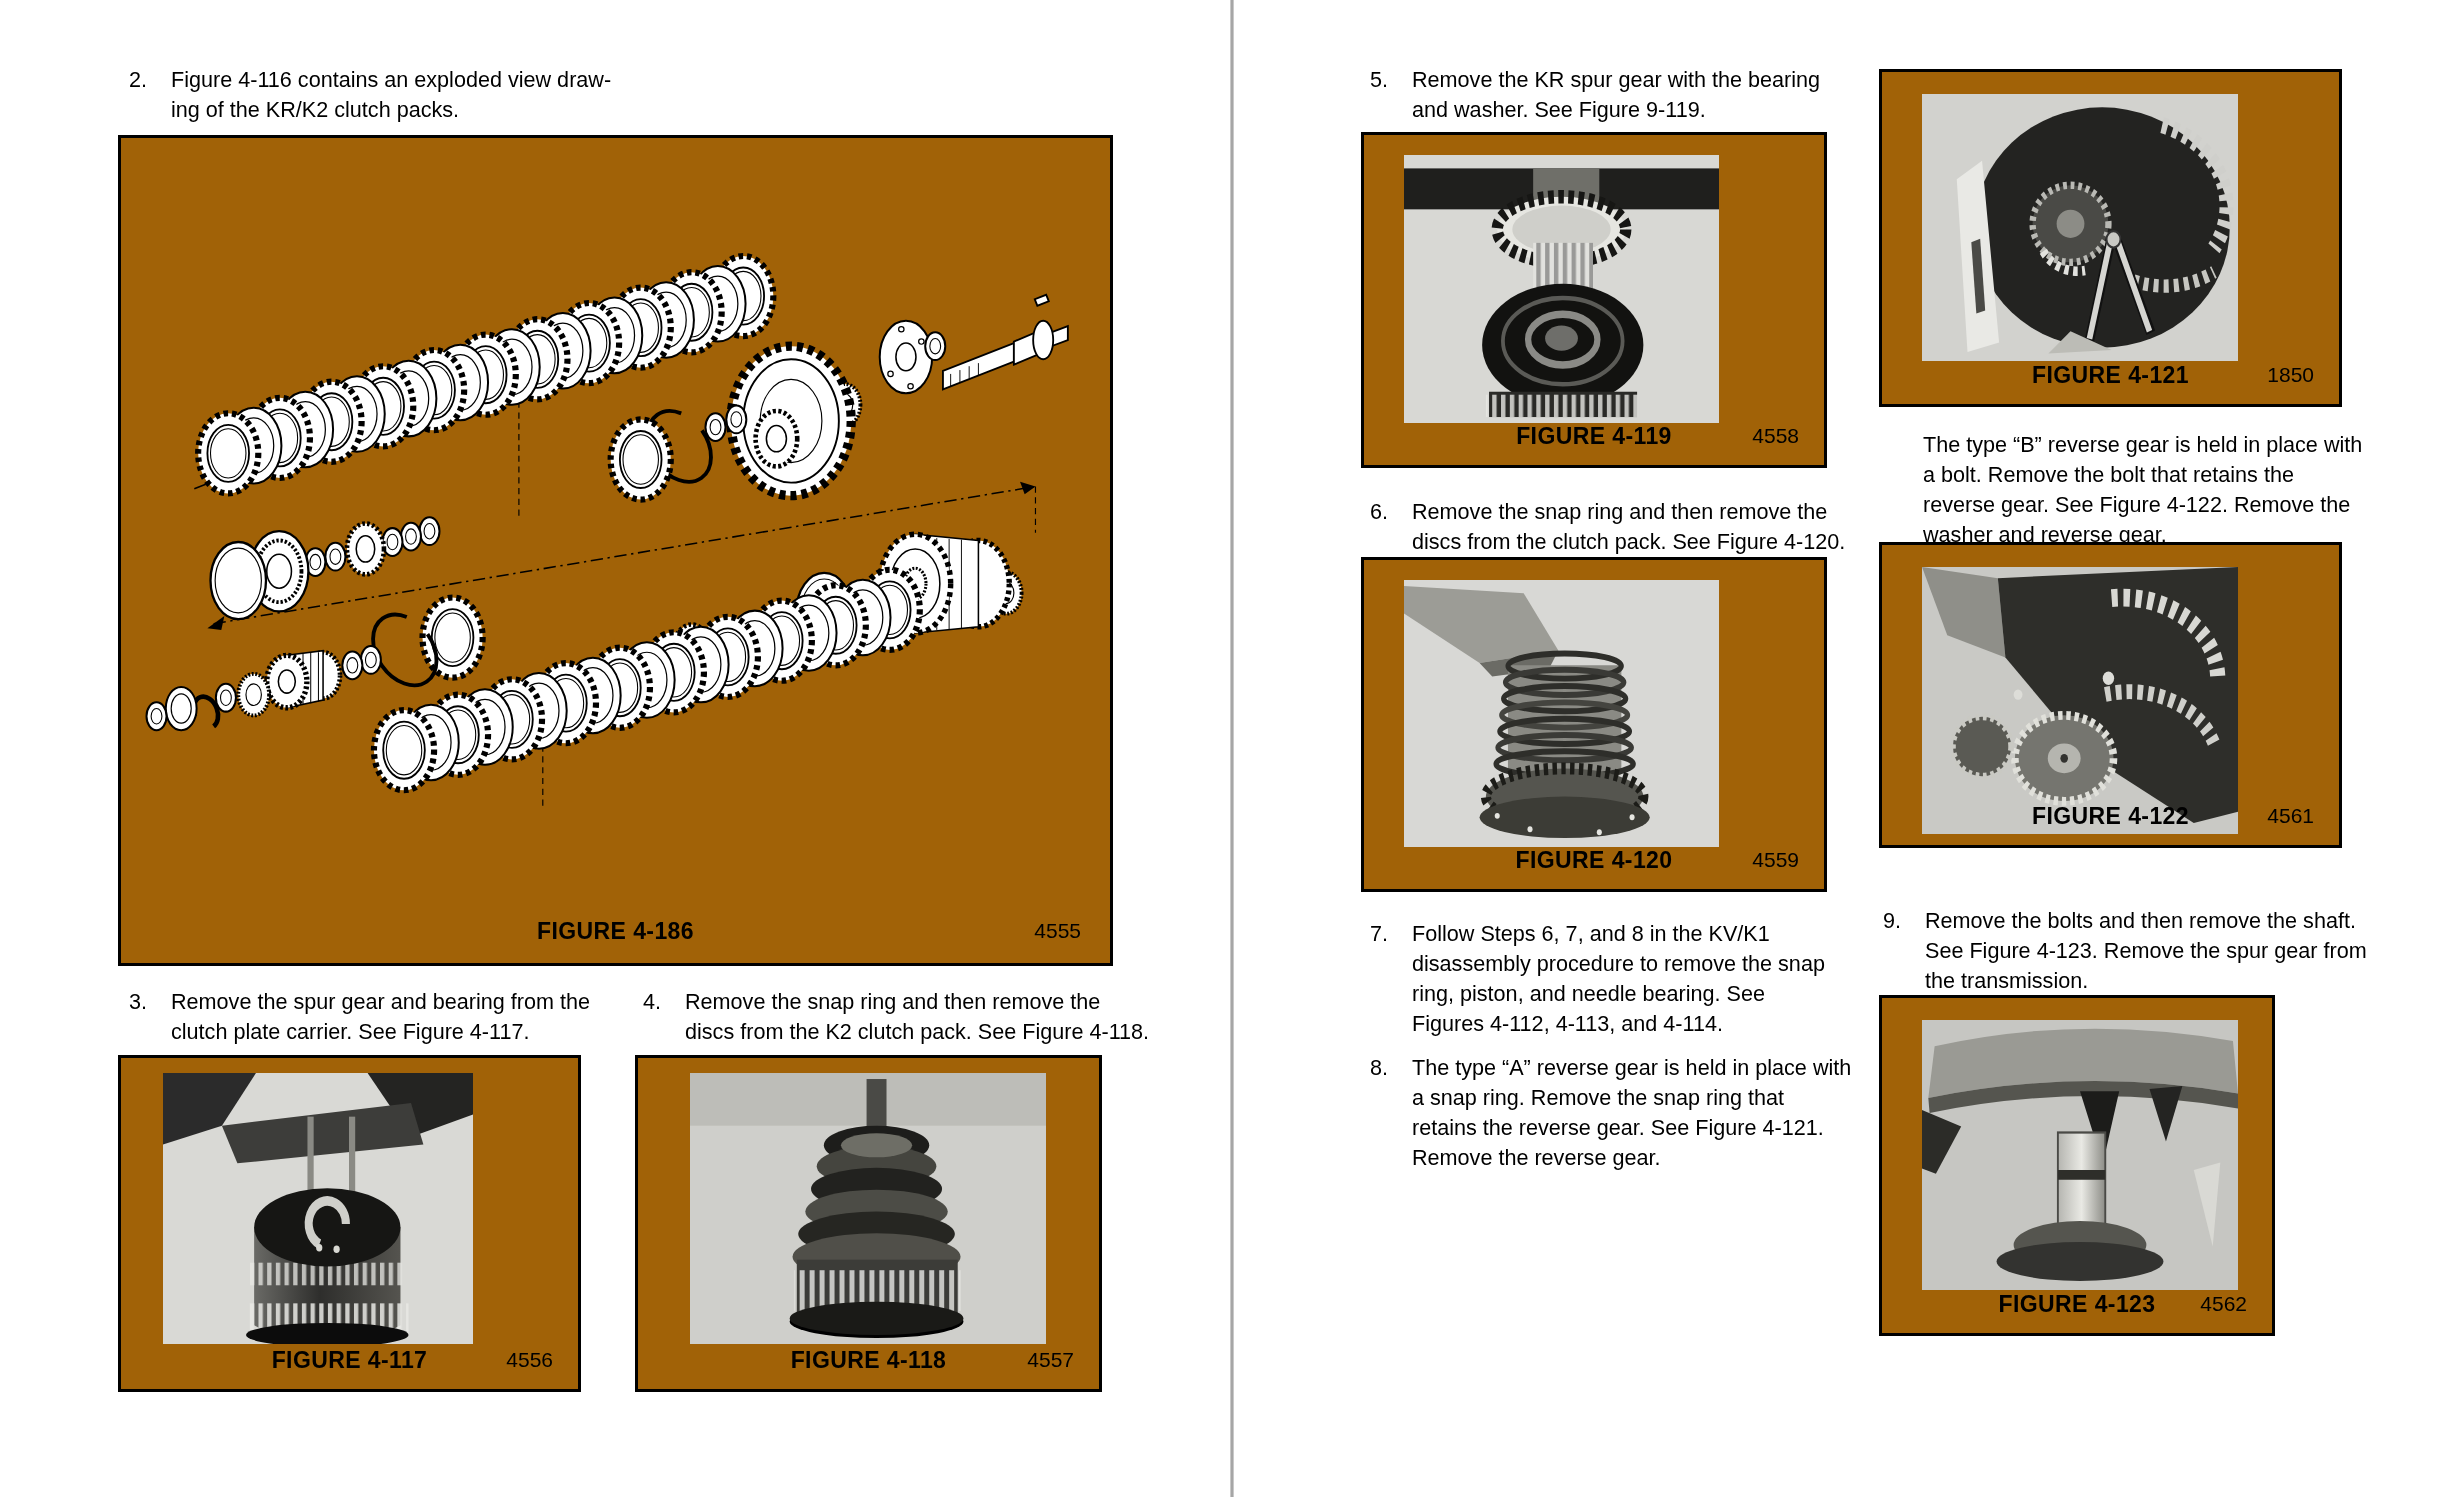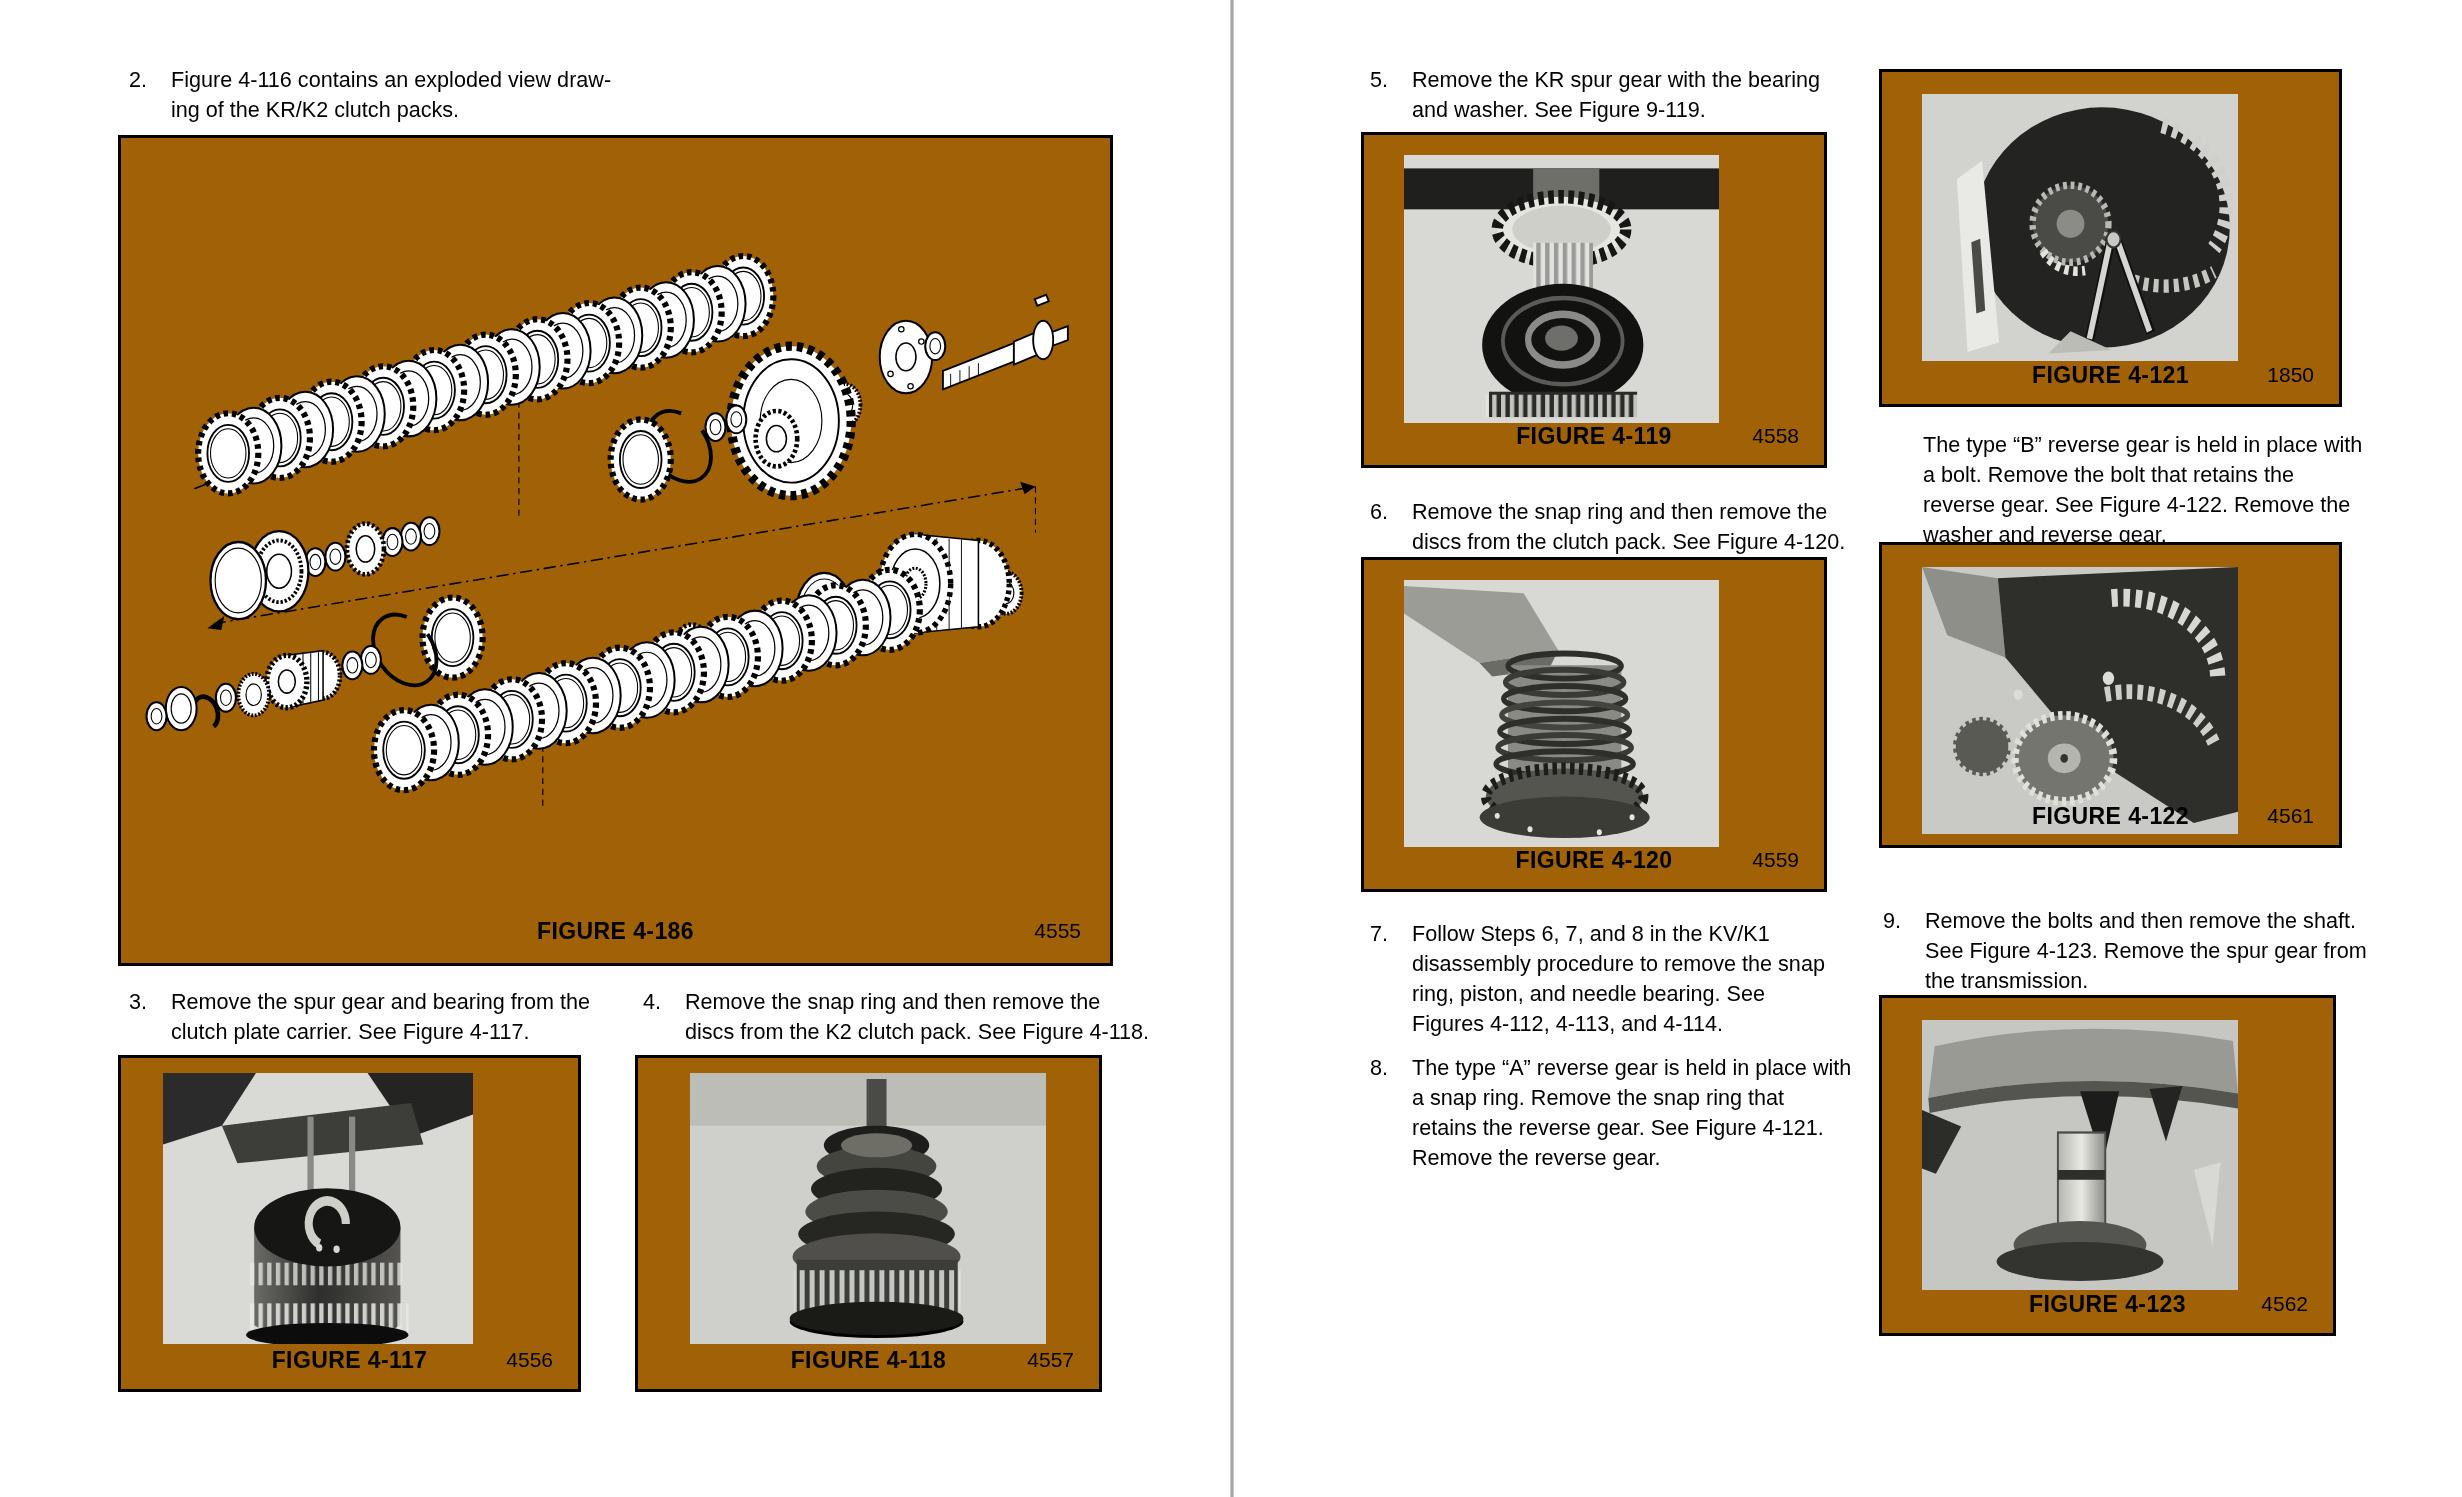--- a/index.html
+++ b/index.html
@@ -420,21 +420,21 @@
       <div class="fignum">4561</div>
     </div>
 
     <div class="step" style="left:1925px;top:906px">
       <span class="num">9.</span>
       <div class="txt">Remove the bolts and then remove the shaft.
 See Figure 4-123. Remove the spur gear from
 the transmission.</div>
     </div>
 
-    <div class="figbox" style="left:1879px;top:995px;width:457px;height:341px">
+    <div class="figbox" style="left:1879px;top:995px;width:396px;height:341px">
       <svg class="photo" style="left:40px;top:21.6px" width="316" height="270" viewBox="0 0 500 360" preserveAspectRatio="none">
         <rect width="500" height="360" fill="#c6c6c2"></rect>
         <path d="M20,35 Q250,-8 492,28 L500,98 Q255,62 10,104 Z" fill="#9a9a94"></path>
         <path d="M10,104 Q255,62 500,98 L500,118 Q255,82 12,124 Z" fill="#55554f"></path>
         <path d="M250,95 L312,95 L286,192 Z" fill="#1c1c1a"></path>
         <path d="M360,92 L412,88 L386,162 Z" fill="#242422"></path>
         <path d="M0,120 L62,142 L22,205 L0,198 Z" fill="#2c2c28"></path>
         <rect x="215" y="150" width="75" height="132" fill="url(#pgMetal)" stroke="#4a4a46" stroke-width="3"></rect>
         <rect x="215" y="200" width="75" height="13" fill="#2e2e2a"></rect>
         <ellipse cx="250" cy="300" rx="105" ry="32" fill="#55554f"></ellipse>

